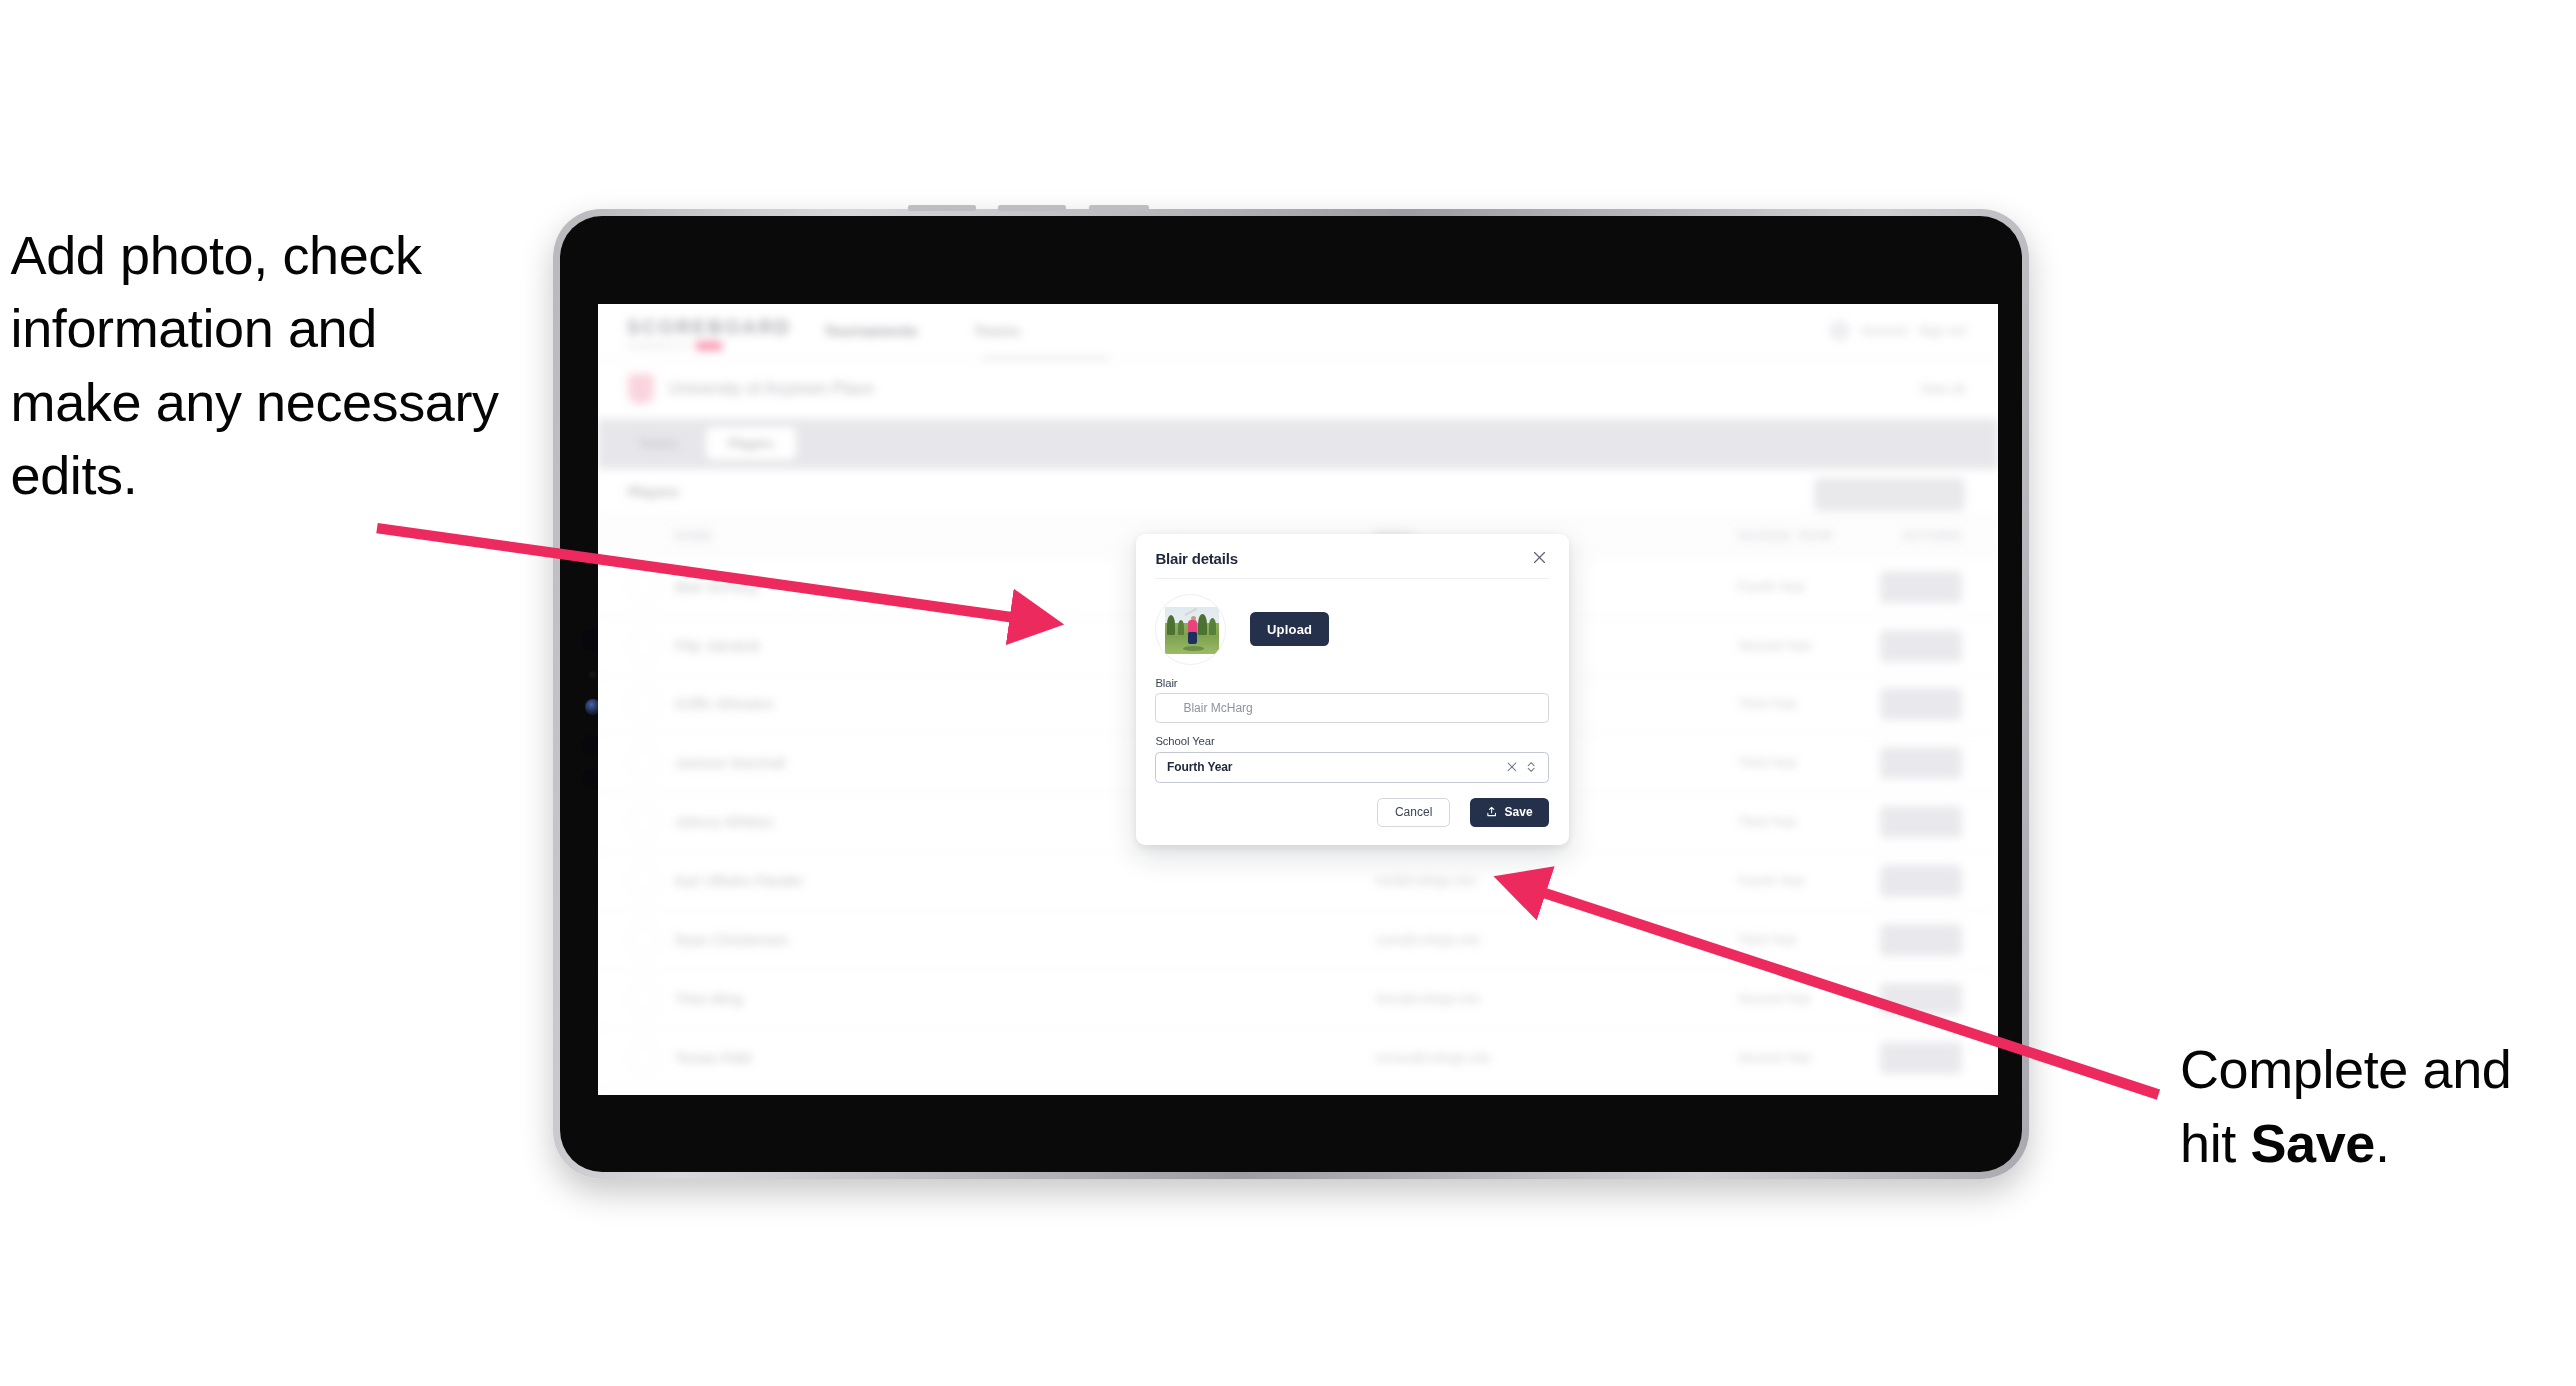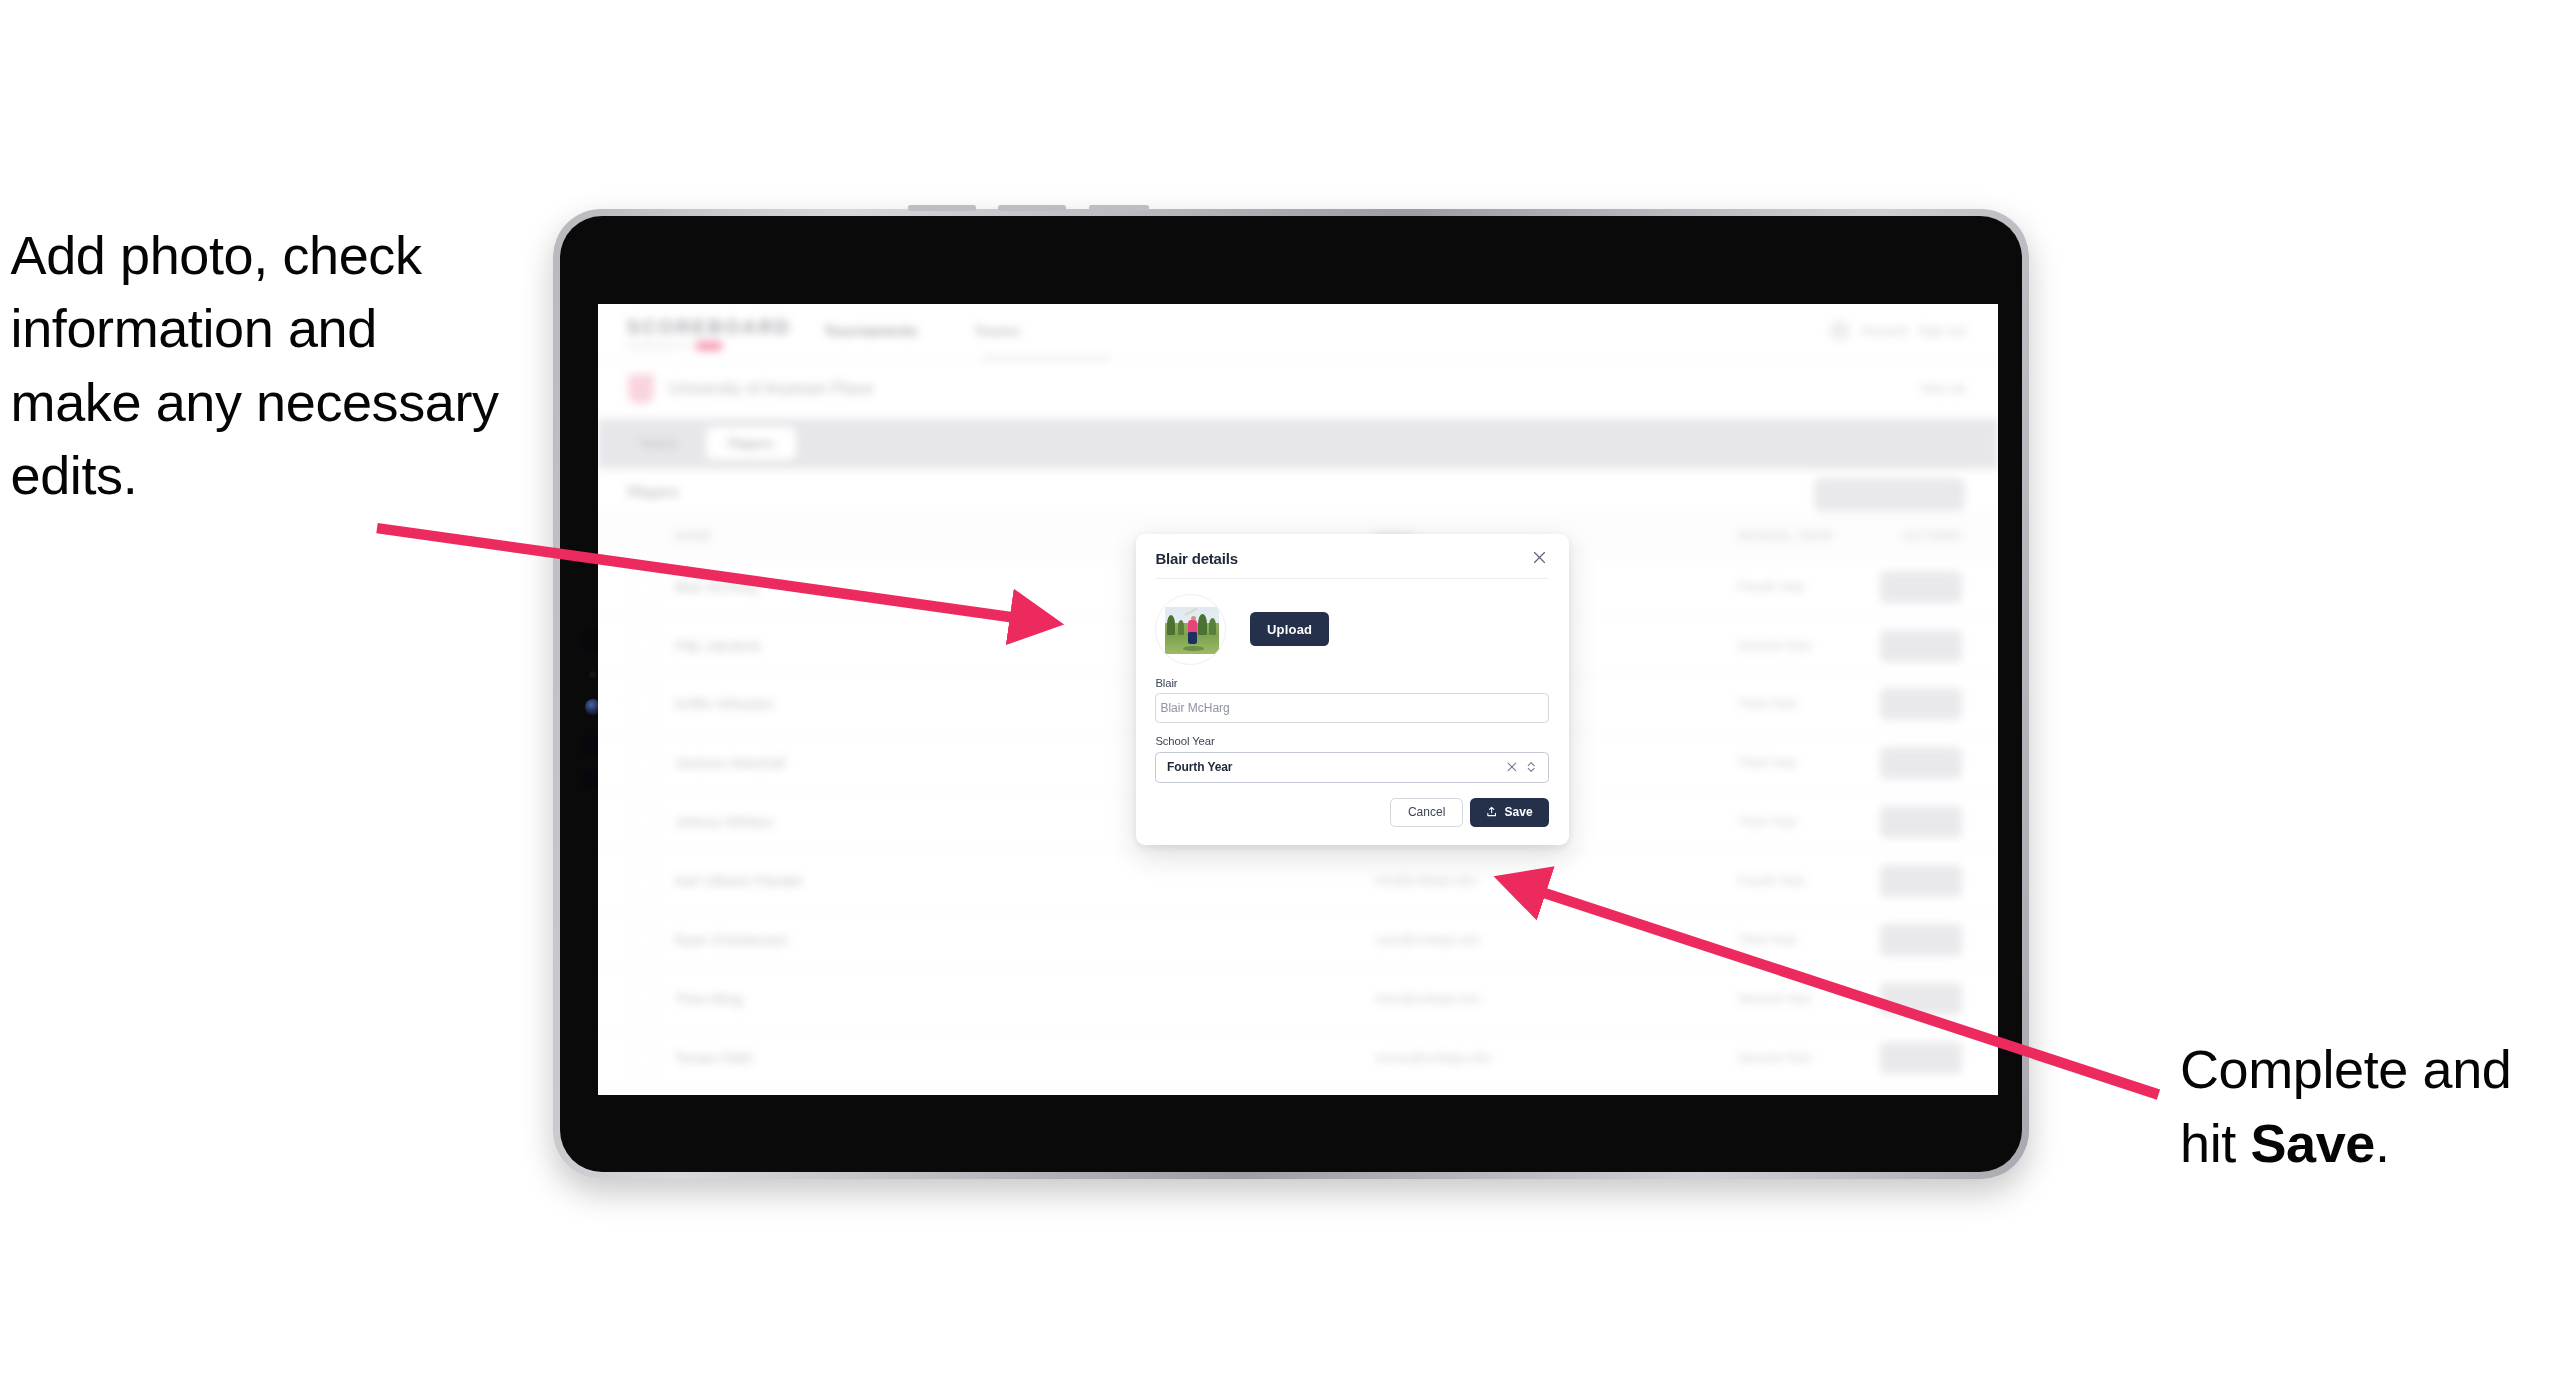--- a/index.html
+++ b/index.html
@@ -234,21 +234,21 @@
   .field { margin-top: 12px; }
   .field-label {
     display:block; font-size: 11.3px; color:#3b4354;
     margin-bottom: 4.5px; letter-spacing: -0.1px;
   }
   .field-input {
     width: 100%; height: 30px;
     border: 0.8px solid #d3d6dd; border-radius: 4.5px;
     background: #ffffff;
     font-size: 12px; color: #8d93a0;
-    padding: 0 4px;
+    padding: 0 27px;
     font-family: "Liberation Sans", sans-serif;
     outline: none;
   }
   .field-input::placeholder { color:#8d93a0; }
 
   #select-wrap { position: relative; }
   #select-box {
     width: 100%; height: 31px;
     border: 0.8px solid #c3c7d1; border-radius: 4.5px;
     background:#fff;
@@ -257,21 +257,21 @@
   }
   #select-value {
     font-size: 12px; color:#1f2738; font-weight: 600;
     flex: 1 1 auto; letter-spacing: -0.1px;
   }
   .sel-ico { display:flex; align-items:center; justify-content:center; cursor:pointer; }
   #sel-clear { width: 15px; height:15px; margin-right: 4.5px; }
   #sel-stepper { width: 13.6px; height: 15px; }
 
   #modal-actions {
-    display:flex; justify-content:flex-end; align-items:center; gap: 7px;
+    display:flex; justify-content:flex-end; align-items:center; gap: 20px;
     margin-top: 15px;
   }
   #cancel-btn {
     height: 29px; padding: 0 16.6px;
     background:#ffffff; color:#3d4455;
     border: 0.8px solid #d3d6dd; border-radius: 5.3px;
     font-size: 12px; cursor:pointer;
     font-family:"Liberation Sans", sans-serif;
   }
   #save-btn {

